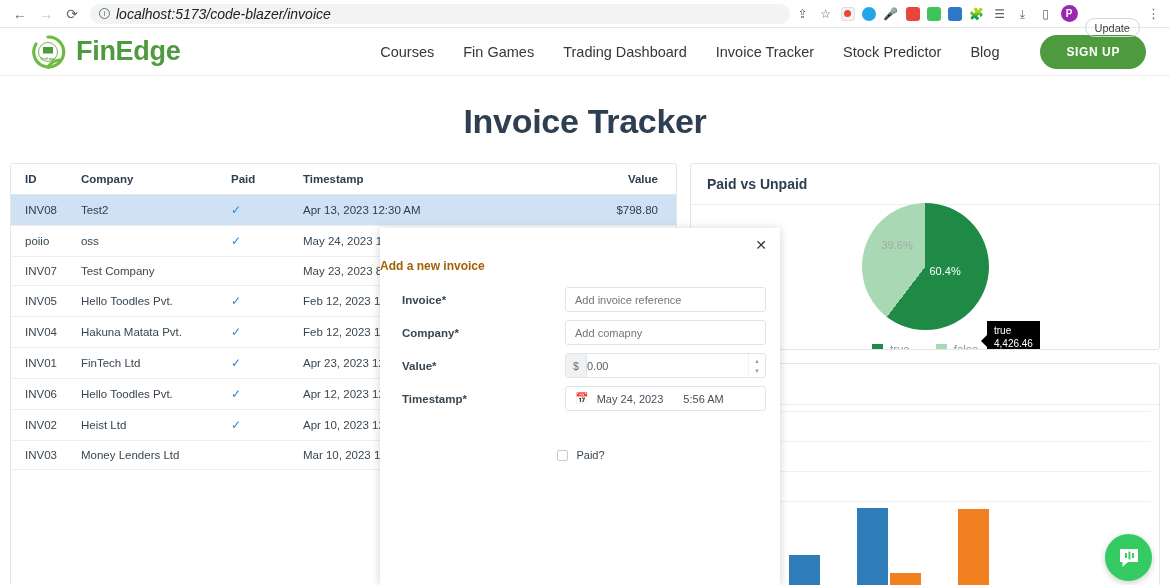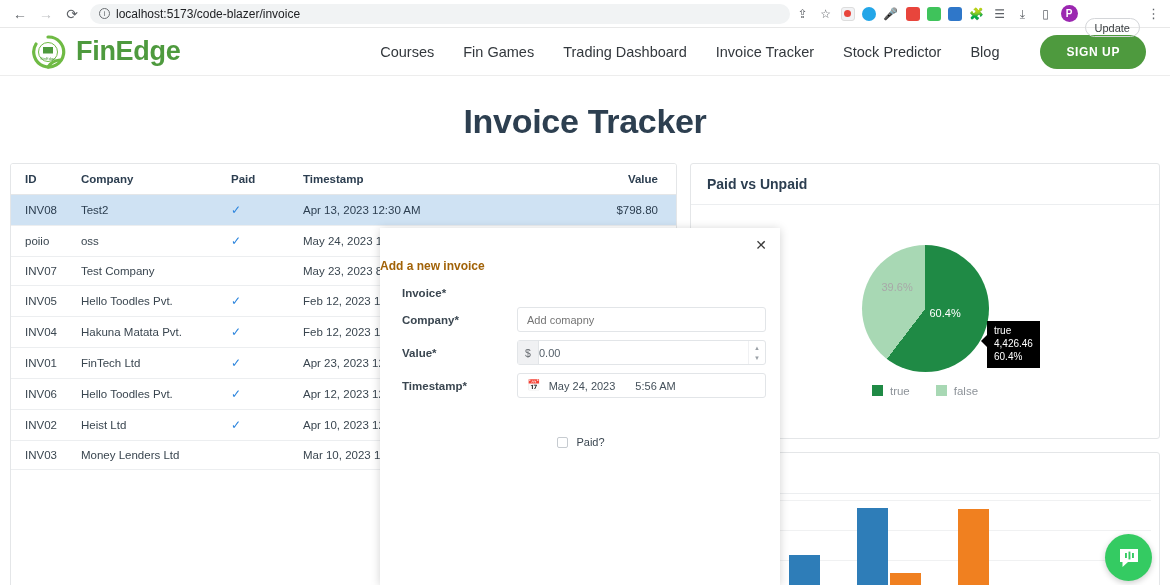--- a/index.html
+++ b/index.html
@@ -37,21 +37,21 @@
     display: flex;
     align-items: center;
     padding: 0 9px;
     gap: 6px;
   }
   .info-icon {
     width: 11px; height: 11px; border: 1px solid #6b6f73;
     border-radius: 50%; font-size: 8px; line-height: 9px;
     text-align: center; color: #6b6f73; flex: none;
   }
-  .omnibox-url { font-size: 12px; color: #202124; white-space: nowrap; }
+  .omnibox-url { font-size: 14px; color: #202124; white-space: nowrap; font-style: italic; }
   .toolbar-right {
     margin-left: auto; display: flex; align-items: center; gap: 7px;
     padding-right: 2px;
   }
   .tb-icon {
     width: 16px; height: 16px;
     display: flex; align-items: center; justify-content: center;
     font-size: 12px; color: #5f6368;
   }
   .sq { width: 14px; height: 14px; border-radius: 3px; }
@@ -149,21 +149,21 @@
 
   
   .chart-card {
     background: #fff;
     border: 1px solid #e4e6e8;
     border-radius: 3px;
     display: flex;
     flex-direction: column;
     overflow: hidden;
   }
-  .chart-card.pie-card { height: 276px; }
+  .chart-card.pie-card { height: 187px; }
   .chart-card.bar-card { flex: 1; }
   .chart-head {
     font-size: 14px; font-weight: bold; color: #2c3e50;
     padding: 12px 16px;
     border-bottom: 1px solid #eceef0;
   }
   .chart-body { flex: 1; position: relative; }
 
   
   .pie-wrap {
@@ -245,20 +245,21 @@
     font-size: 14px; color: #3a3a3a;
   }
   .modal-title {
     font-size: 12px; font-weight: bold; color: #a16207;
     padding-top: 31px;
   }
   .form { padding: 14px 14px 0 22px; }
   .form-row {
     display: flex; align-items: center;
     margin-bottom: 8px;
+    gap: 48px;
   }
   .form-label {
     width: 115px; flex: none;
     font-size: 11.5px; color: #3a4650; font-weight: bold;
   }
   .req { color: #3a4650; }
   .field {
     flex: 1;
     height: 25px;
     border: 1px solid #e2e5e8;
@@ -519,20 +520,23 @@
 
 <div class="modal">
   <div class="modal-close">✕</div>
   <div class="modal-title">Add a new invoice</div>
   <div class="form">
 
     <div class="form-row">
       <div class="form-label">
         <span>Invoice</span><span class="req">*</span>
       </div>
+      <div class="field">
+        <input style="border: none; outline: none; width: 100%; font-size: 11px; font-family: &quot;Liberation Sans&quot;, sans-serif; color: rgb(58, 70, 80);" placeholder="Add invoice reference">
+      </div>
     </div>
 
     <div class="form-row">
       <div class="form-label">
         <span>Company</span><span class="req">*</span>
       </div>
       <div class="field">
         <input style="border: none; outline: none; width: 100%; font-size: 11px; font-family: &quot;Liberation Sans&quot;, sans-serif; color: rgb(58, 70, 80);" placeholder="Add comapny">
       </div>
     </div>

